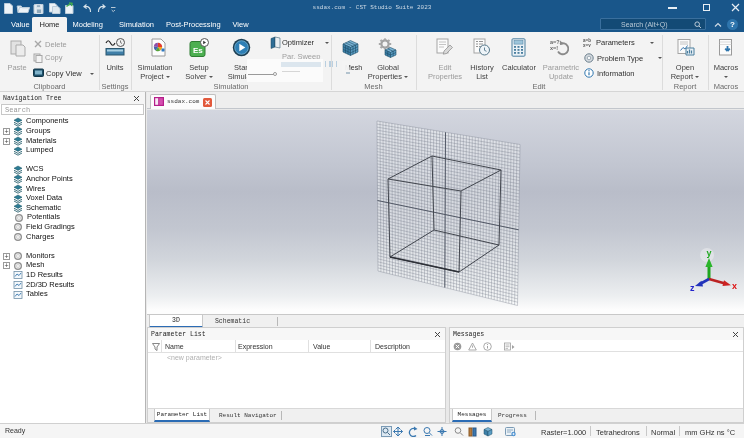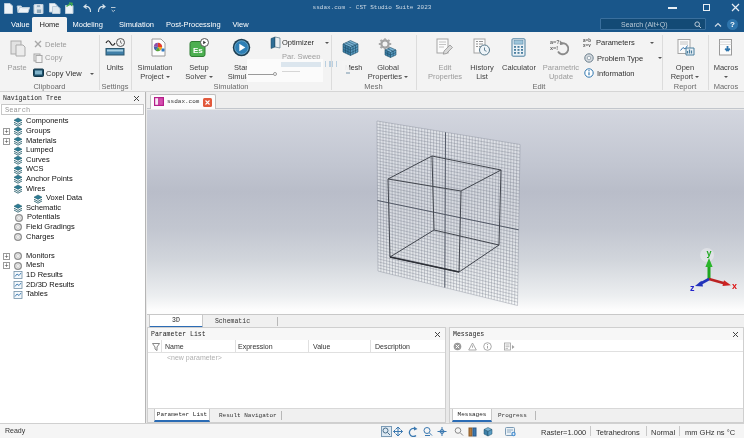--- a/index.html
+++ b/index.html
@@ -317,28 +317,20 @@
         <span style="position:absolute;left:26px;top:0px;font-size:7.5px;color:#111;white-space:nowrap;">Materials</span>
       </div>
 <div style="position:absolute;left:0;top:145.1px;width:146px;height:9.6px;">
         <span style="position:absolute;left:13px;top:0.5px;"><svg width="10" height="10" viewBox="0 0 10 10">
             <path d="M1 3.2 5 1l4 2.2-4 2.2z" fill="#2e7d96" stroke="#14505f" stroke-width="0.5"></path>
             <path d="M1 5.2 5 7.4l4-2.2" fill="none" stroke="#14505f" stroke-width="0.8"></path>
             <path d="M1 7 5 9.2 9 7" fill="none" stroke="#14505f" stroke-width="0.8"></path>
           </svg></span>
         <span style="position:absolute;left:26px;top:0px;font-size:7.5px;color:#111;white-space:nowrap;">Lumped</span>
       </div>
-<div style="position:absolute;left:0;top:154.7px;width:146px;height:9.6px;">
-        <span style="position:absolute;left:13px;top:0.5px;"><svg width="10" height="10" viewBox="0 0 10 10">
-            <path d="M1 3.2 5 1l4 2.2-4 2.2z" fill="#2e7d96" stroke="#14505f" stroke-width="0.5"></path>
-            <path d="M1 5.2 5 7.4l4-2.2" fill="none" stroke="#14505f" stroke-width="0.8"></path>
-            <path d="M1 7 5 9.2 9 7" fill="none" stroke="#14505f" stroke-width="0.8"></path>
-          </svg></span>
-        <span style="position:absolute;left:26px;top:0px;font-size:7.5px;color:#111;white-space:nowrap;">Curves</span>
-      </div>
 <div style="position:absolute;left:0;top:164.3px;width:146px;height:9.6px;">
         <span style="position:absolute;left:13px;top:0.5px;"><svg width="10" height="10" viewBox="0 0 10 10">
             <path d="M1 3.2 5 1l4 2.2-4 2.2z" fill="#2e7d96" stroke="#14505f" stroke-width="0.5"></path>
             <path d="M1 5.2 5 7.4l4-2.2" fill="none" stroke="#14505f" stroke-width="0.8"></path>
             <path d="M1 7 5 9.2 9 7" fill="none" stroke="#14505f" stroke-width="0.8"></path>
           </svg></span>
         <span style="position:absolute;left:26px;top:0px;font-size:7.5px;color:#111;white-space:nowrap;">WCS</span>
       </div>
 <div style="position:absolute;left:0;top:173.9px;width:146px;height:9.6px;">
         <span style="position:absolute;left:13px;top:0.5px;"><svg width="10" height="10" viewBox="0 0 10 10">
@@ -349,21 +341,21 @@
         <span style="position:absolute;left:26px;top:0px;font-size:7.5px;color:#111;white-space:nowrap;">Anchor Points</span>
       </div>
 <div style="position:absolute;left:0;top:183.5px;width:146px;height:9.6px;">
         <span style="position:absolute;left:13px;top:0.5px;"><svg width="10" height="10" viewBox="0 0 10 10">
             <path d="M1 3.2 5 1l4 2.2-4 2.2z" fill="#2e7d96" stroke="#14505f" stroke-width="0.5"></path>
             <path d="M1 5.2 5 7.4l4-2.2" fill="none" stroke="#14505f" stroke-width="0.8"></path>
             <path d="M1 7 5 9.2 9 7" fill="none" stroke="#14505f" stroke-width="0.8"></path>
           </svg></span>
         <span style="position:absolute;left:26px;top:0px;font-size:7.5px;color:#111;white-space:nowrap;">Wires</span>
       </div>
-<div style="position:absolute;left:0;top:193.1px;width:146px;height:9.6px;margin-left:20px;">
+<div style="position:absolute;left:0;top:193.1px;width:146px;height:9.6px;">
         <span style="position:absolute;left:13px;top:0.5px;"><svg width="10" height="10" viewBox="0 0 10 10">
             <path d="M1 3.2 5 1l4 2.2-4 2.2z" fill="#2e7d96" stroke="#14505f" stroke-width="0.5"></path>
             <path d="M1 5.2 5 7.4l4-2.2" fill="none" stroke="#14505f" stroke-width="0.8"></path>
             <path d="M1 7 5 9.2 9 7" fill="none" stroke="#14505f" stroke-width="0.8"></path>
           </svg></span>
         <span style="position:absolute;left:26px;top:0px;font-size:7.5px;color:#111;white-space:nowrap;">Voxel Data</span>
       </div>
 <div style="position:absolute;left:0;top:202.7px;width:146px;height:9.6px;">
         <span style="position:absolute;left:13px;top:0.5px;"><svg width="10" height="10" viewBox="0 0 10 10">
             <path d="M1 3.2 5 1l4 2.2-4 2.2z" fill="#2e7d96" stroke="#14505f" stroke-width="0.5"></path>

